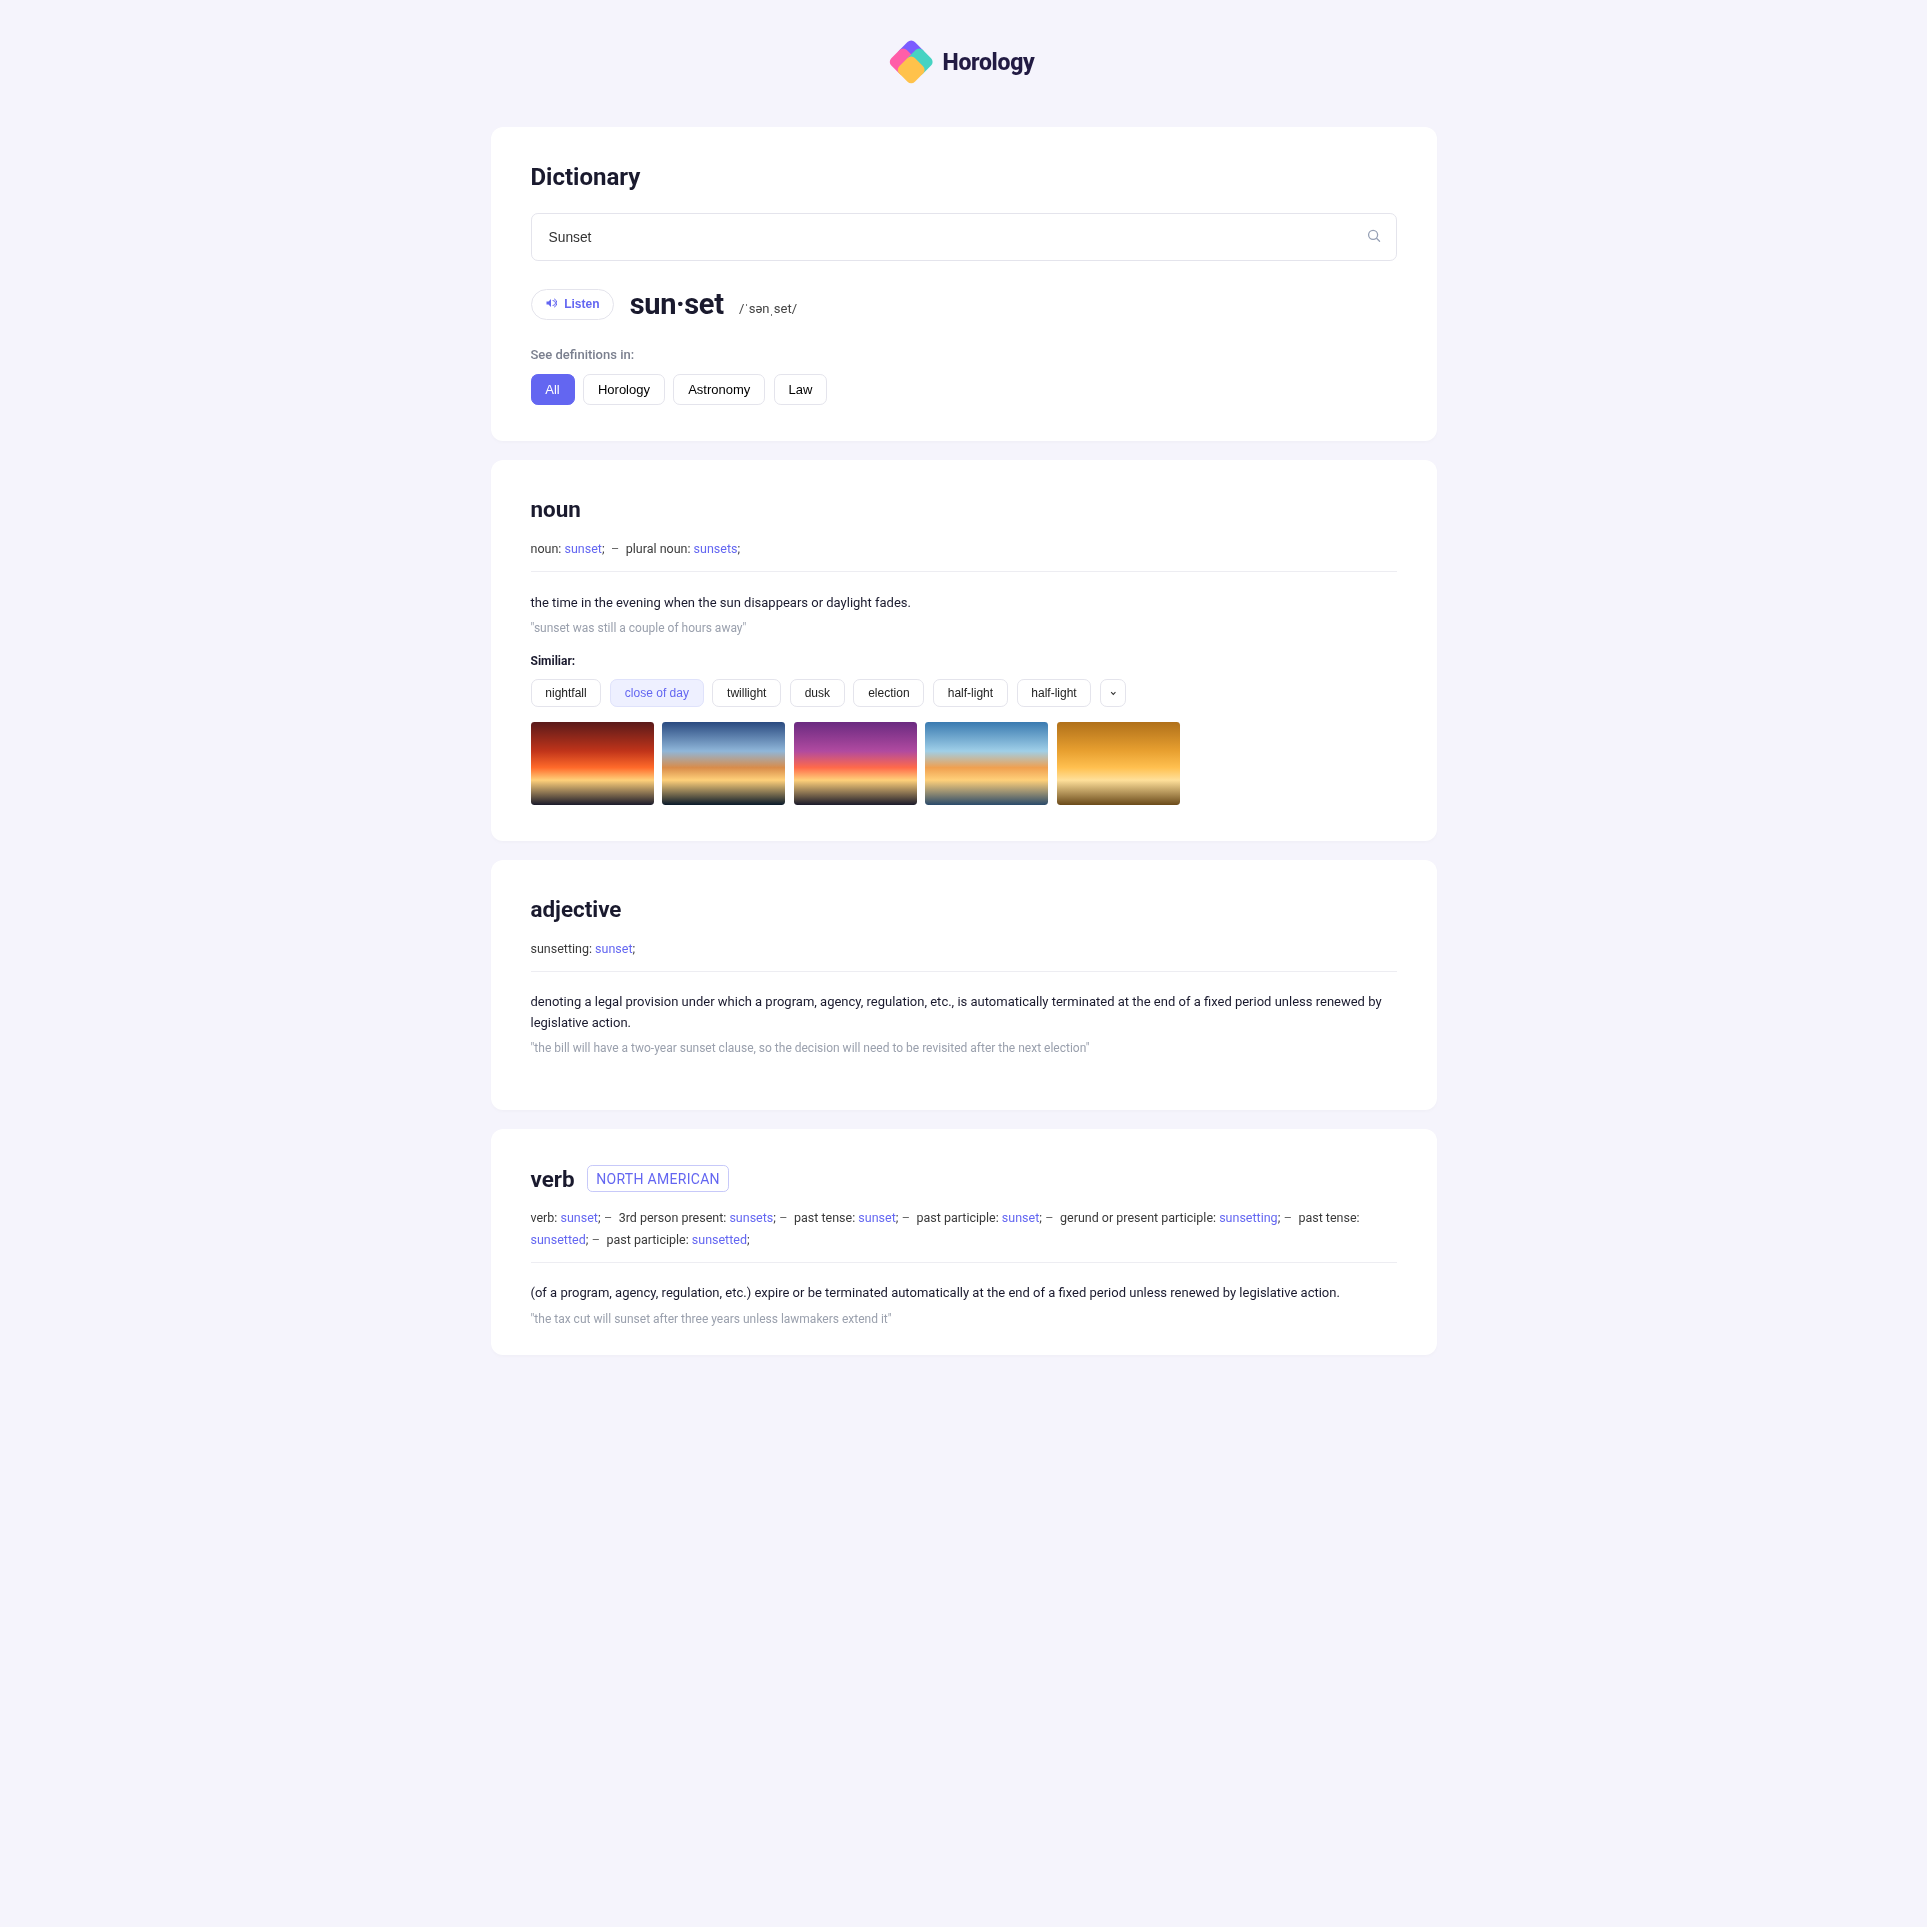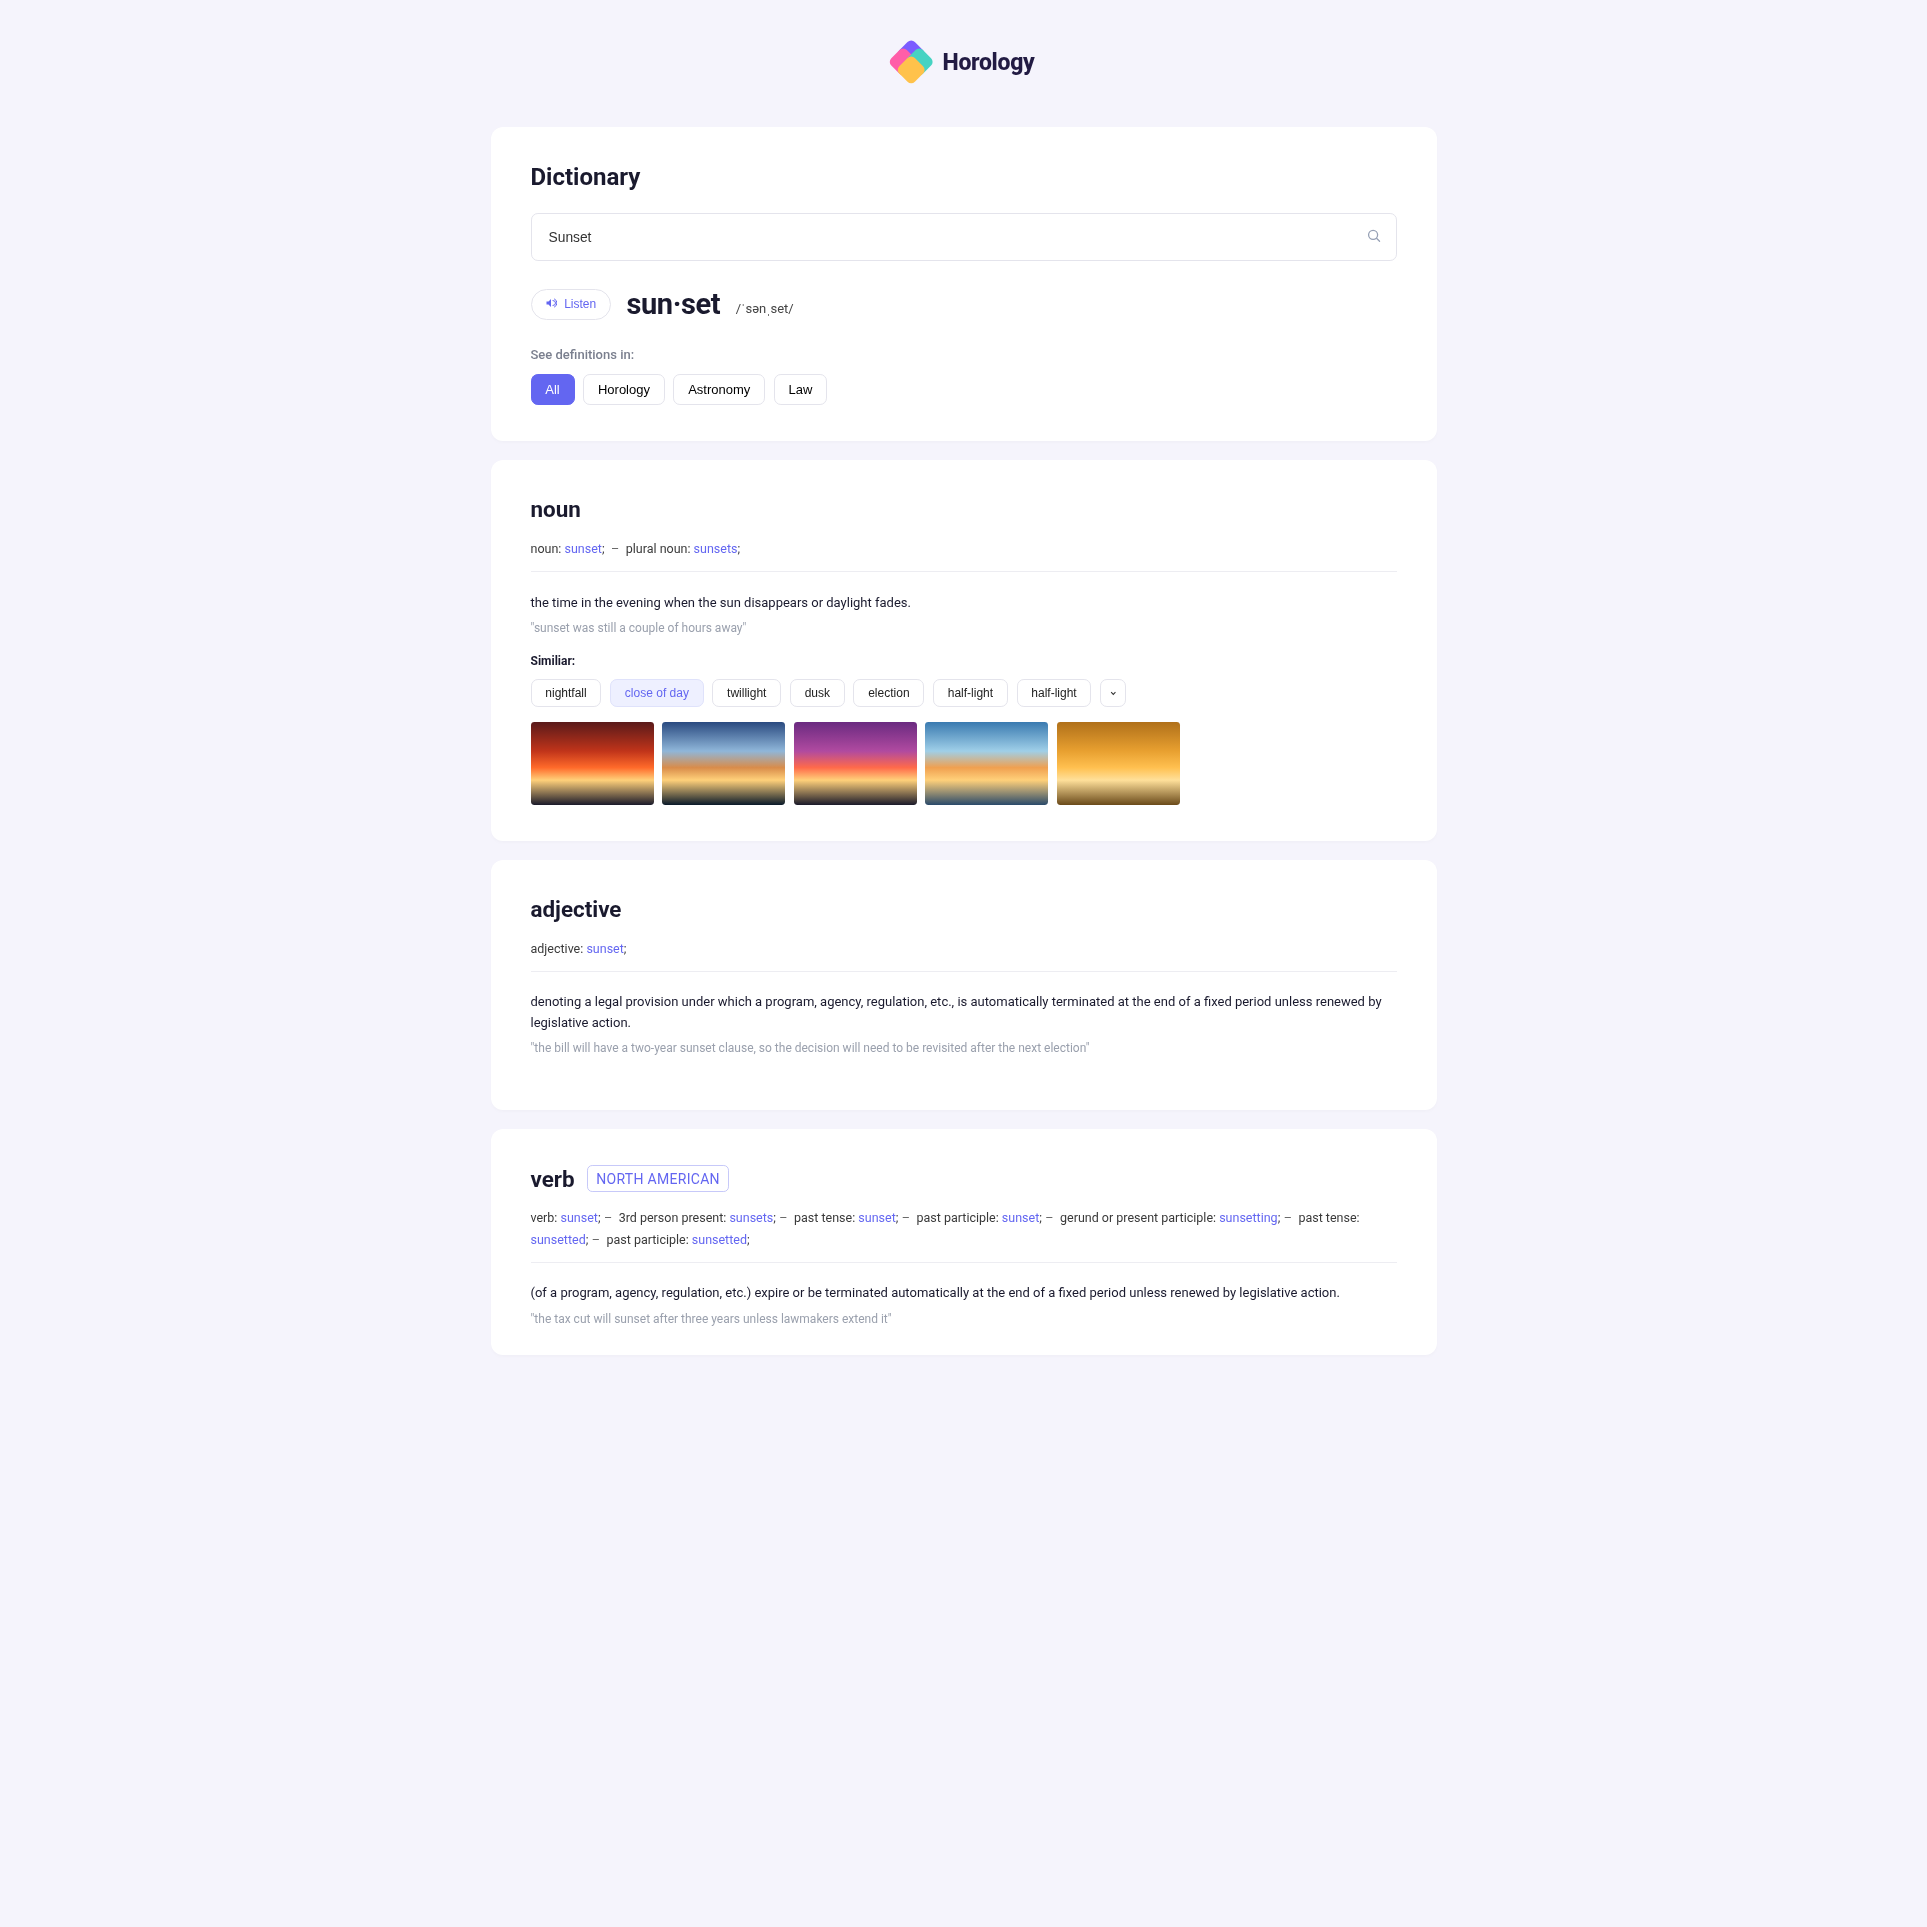--- a/index.html
+++ b/index.html
@@ -85,21 +85,21 @@
     margin-bottom: 26px;
   }
   .listen-btn {
     display: inline-flex;
     align-items: center;
     gap: 6.9px;
     border: 0.9px solid #e4e4ec;
     background: #fff;
     color: #6366f1;
     font-size: 12px;
-    font-weight: 400;
+    font-weight: 700;
     padding: 6.9px 13.8px;
     border-radius: 17px;
     cursor: pointer;
   }
   .headword {
     font-size: 29px;
     font-weight: 700;
     letter-spacing: -0.4px;
   }
   .phonetic {
@@ -291,21 +291,21 @@
       <div class="thumb g2"></div>
       <div class="thumb g3"></div>
       <div class="thumb g4"></div>
       <div class="thumb g5"></div>
     </div>
   </div>
 
   <div class="card">
     <h2 class="pos">adjective</h2>
     <div class="forms">
-      <span>adjective:</span>
+      <span>sunsetting:</span>
       <span class="kw">sunset</span><span>;</span>
     </div>
     <hr class="thin">
     <div class="definition">denoting a legal provision under which a program, agency, regulation, etc., is automatically terminated at the end of a fixed period unless renewed by legislative action.</div>
     <div class="example">"the bill will have a two-year sunset clause, so the decision will need to be revisited after the next election"</div>
   </div>
 
   <div class="card" style="padding-bottom:29px;">
     <div class="verb-head">
       <h2 class="pos" style="margin-bottom:0">verb</h2>

